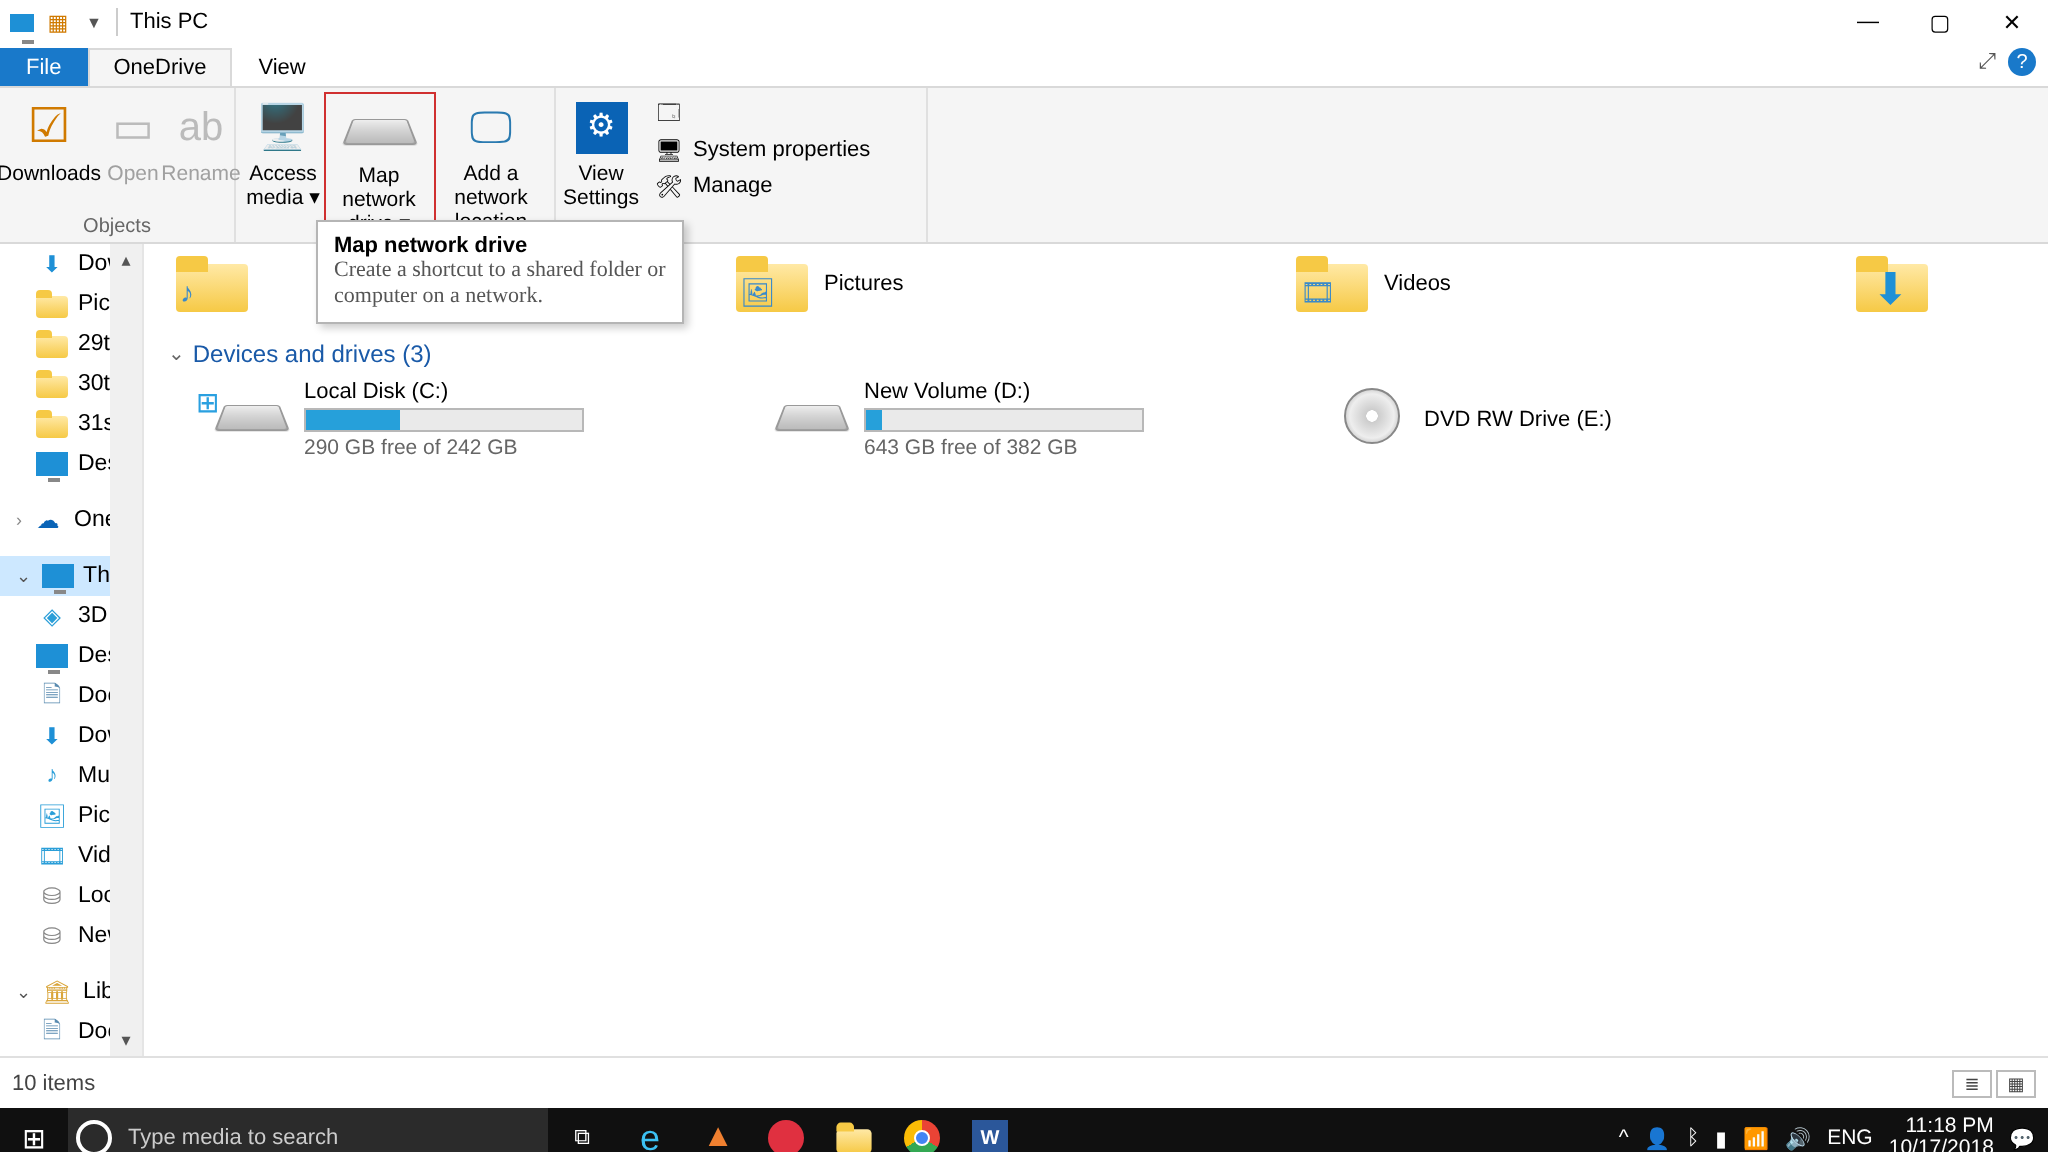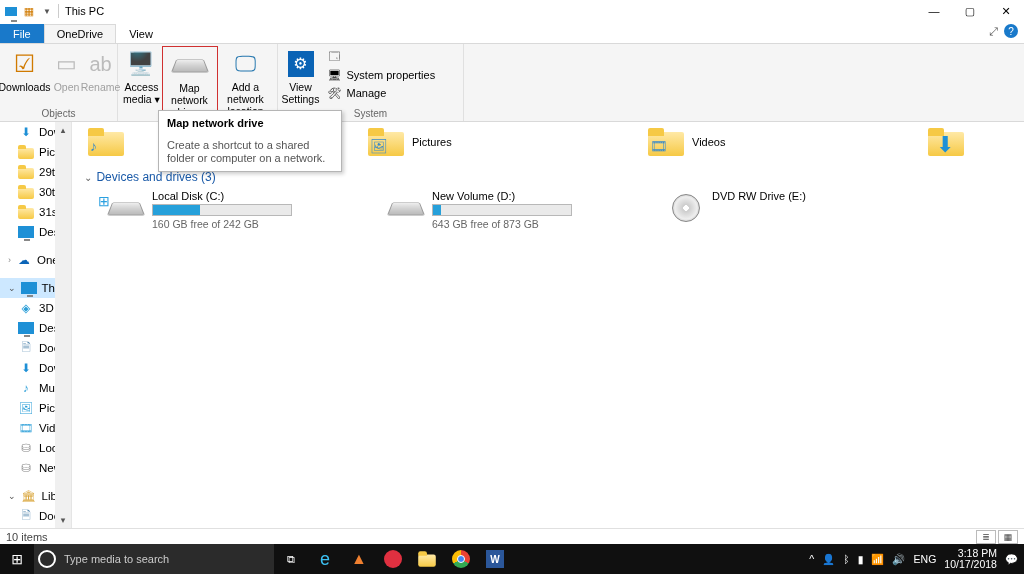--- a/index.html
+++ b/index.html
@@ -24,22 +24,22 @@
   .group .items { flex:1; display:flex; align-items:flex-start; padding:2px 2px 0 2px; }
   .group .glabel { font-size:10px; color:#666; padding:1px 0 2px 0; text-align:center; width:100%; }
   .bigbtn { width:50px; display:flex; flex-direction:column; align-items:center; text-align:center; font-size:10.5px; line-height:12px; padding-top:2px; cursor:default; }
   .bigbtn .ic { width:32px; height:32px; display:flex; align-items:center; justify-content:center; margin-bottom:1px; }
   .bigbtn.disabled { color:#a0a0a0; }
   .redbox { border:1px solid #d03030; }
   .smallrow { display:flex; align-items:center; gap:4px; padding:1px 4px; font-size:11px; width:140px; cursor:default; }
   .smallrow .sic { width:16px; height:16px; display:flex; align-items:center; justify-content:center; }
   
   .tooltip { position:absolute; left:158px; top:110px; width:184px; background:#fff; border:1px solid #b5b5b5; box-shadow:2px 2px 4px rgba(0,0,0,.2); padding:6px 8px; font-size:11px; z-index:50; }
-  .tooltip .tt-title { font-weight:600; margin-bottom:10px; }
-  .tooltip .tt-body { color:#555; line-height:13px; }
+  .tooltip .tt-title { font-weight:600; margin-bottom:0; }
+  .tooltip .tt-body { color:#555; line-height:13px;font-family:Liberation Serif, serif; }
   
   .mainwrap { display:flex; height:calc(576px - 22px - 22px - 78px - 18px - 30px); }
   .navpane { width:138px; border-right:1px solid #e5e5e5; overflow:hidden; position:relative; }
   .navpane .nitem { display:flex; align-items:center; gap:5px; padding:2px 0 2px 18px; font-size:11.5px; cursor:default; white-space:nowrap; }
   .navpane .nitem.sel { background:#cde8ff; }
   .navpane .nitem.top { padding-left:8px; }
   .navpane .nic { width:16px; height:16px; display:flex; align-items:center; justify-content:center; flex-shrink:0;}
   .navscroll { position:absolute; right:0; top:0; bottom:0; width:16px; background:#f0f0f0; display:flex; flex-direction:column; align-items:center; font-size:9px; color:#555; }
   .navscroll .arr { height:16px; display:flex; align-items:center; justify-content:center; width:100%; }
   
@@ -49,21 +49,21 @@
   .section { padding:4px 0 4px 6px; }
   .section .shead { color:#1a5aa8; font-size:12px; display:flex; align-items:center; gap:4px; cursor:default;}
   .driveswrap { display:flex; gap:40px; padding:6px 0 0 24px; }
   .drive { display:flex; gap:8px; width:240px; }
   .drive .dic { width:36px; height:36px; display:flex; align-items:center; justify-content:center; }
   .drive .dinfo { display:flex; flex-direction:column; gap:2px; }
   .bar { width:140px; height:12px; border:1px solid #b8b8b8; background:#eaeaea; position:relative; }
   .bar .fill { position:absolute; left:0; top:0; bottom:0; background:#26a0da; }
   .smalltxt { font-size:10.5px; color:#666; }
   
-  .status { height:16px; border-top:1px solid #e0e0e0; display:flex; align-items:center; font-size:11px; padding:0 6px; color:#444;}
+  .status { height:26px; border-top:1px solid #e0e0e0; display:flex; align-items:center; font-size:11px; padding:0 6px; color:#444;}
   .status .viewbtns { margin-left:auto; display:flex; gap:2px; }
   .status .vb { width:20px; height:14px; border:1px solid #bbb; display:flex; align-items:center; justify-content:center; font-size:9px;}
   
   .taskbar { height:30px; background:#101010; color:#fff; display:flex; align-items:center; }
   .taskbar .tbtn { width:34px; height:30px; display:flex; align-items:center; justify-content:center; }
   .taskbar .search { display:flex; align-items:center; background:#2b2b2b; height:30px; width:240px; color:#ccc; padding-left:4px; gap:8px; }
   .taskbar .tray { margin-left:auto; display:flex; align-items:center; gap:8px; padding-right:6px; font-size:10.5px;}
   .taskbar .tray .stack { display:flex; flex-direction:column; align-items:flex-end; line-height:11px;}
   
   .foldericon { width:36px; height:28px; position:relative; }
@@ -171,21 +171,20 @@
         <div class="smallrow">
             <div class="sic">🖥</div>
             <span>System properties</span>
           </div>
         <div class="smallrow">
             <div class="sic">🛠</div>
             <span>Manage</span>
           </div>
       </div>
     </div>
-    <div class="glabel">System</div>
   </div>
 </div>
 
 <div class="tooltip">
   <div class="tt-title">Map network drive</div>
   <div class="tt-body">Create a shortcut to a shared folder or computer on a network.</div>
 </div>
 
 <div class="mainwrap">
 
@@ -335,40 +334,40 @@
               <div style="position:relative">
                 <div class="hdd"></div>
                 <span style="position:absolute;left:-12px;top:-6px;color:#2aa0e0;font-size:14px">⊞</span>
               </div>
             </div>
           <div class="dinfo">
             <span>Local Disk (C:)</span>
             <div class="bar">
                 <div class="fill" style="width:34%"></div>
               </div>
-            <span class="smalltxt">160 GB free of 242 GB</span>
+            <span class="smalltxt">290 GB free of 242 GB</span>
           </div>
         </div>
         <div class="drive">
           <div class="dic">
               <div class="hdd"></div>
             </div>
           <div class="dinfo">
             <span>New Volume (D:)</span>
             <div class="bar">
                 <div class="fill" style="width:6%"></div>
               </div>
-            <span class="smalltxt">643 GB free of 873 GB</span>
+            <span class="smalltxt">643 GB free of 382 GB</span>
           </div>
         </div>
         <div class="drive" style="width:200px">
           <div class="dic">
               <div class="dvd"></div>
             </div>
-          <div class="dinfo" style="justify-content:flex-start">
+          <div class="dinfo" style="justify-content:center">
             <span>DVD RW Drive (E:)</span>
           </div>
         </div>
       </div>
     </div>
   </div>
 </div>
 
 <div class="status">
   <span>10 items</span>
@@ -407,18 +406,18 @@
     </div>
   <div class="tray">
     <span>^</span>
     <span>👤</span>
     <span>ᛒ</span>
     <span>▮</span>
     <span>📶</span>
     <span>🔊</span>
     <span>ENG</span>
     <div class="stack">
-      <span>3:18 PM</span>
+      <span>11:18 PM</span>
       <span>10/17/2018</span>
     </div>
     <span>💬</span>
   </div>
 </div>
 
 </body></html>

